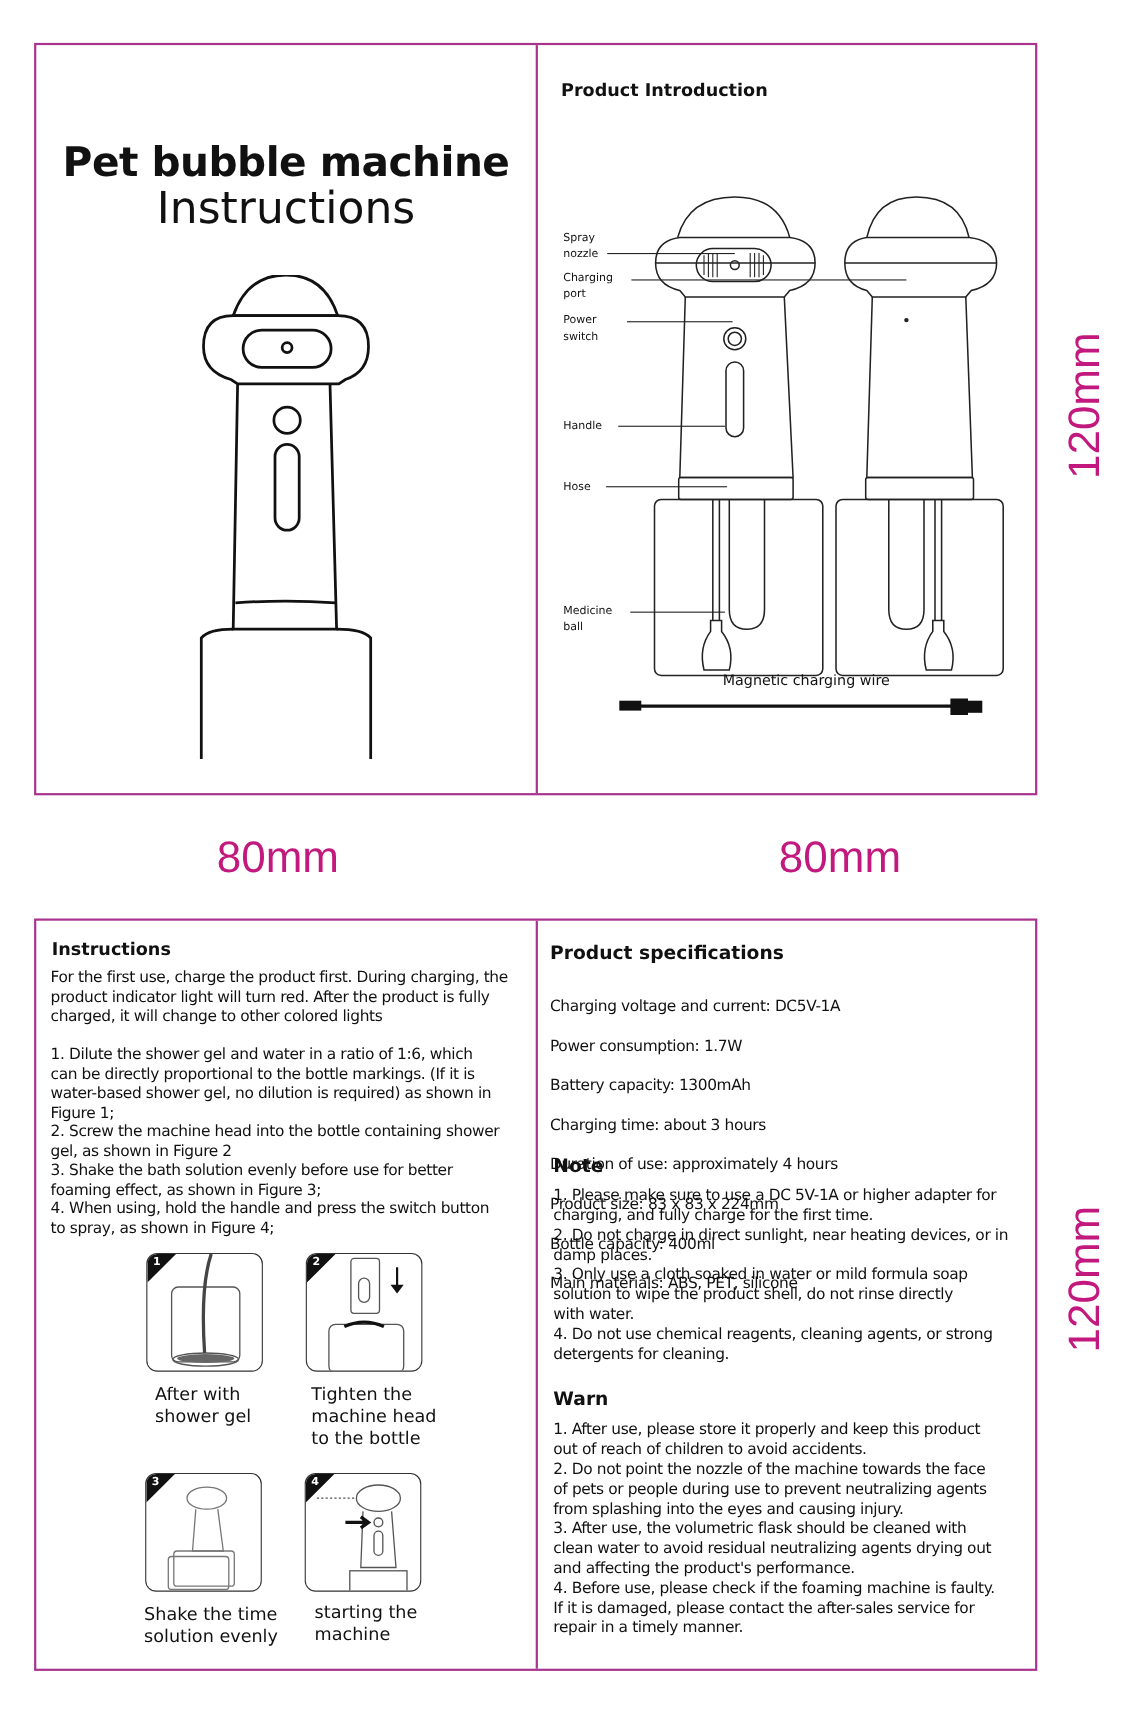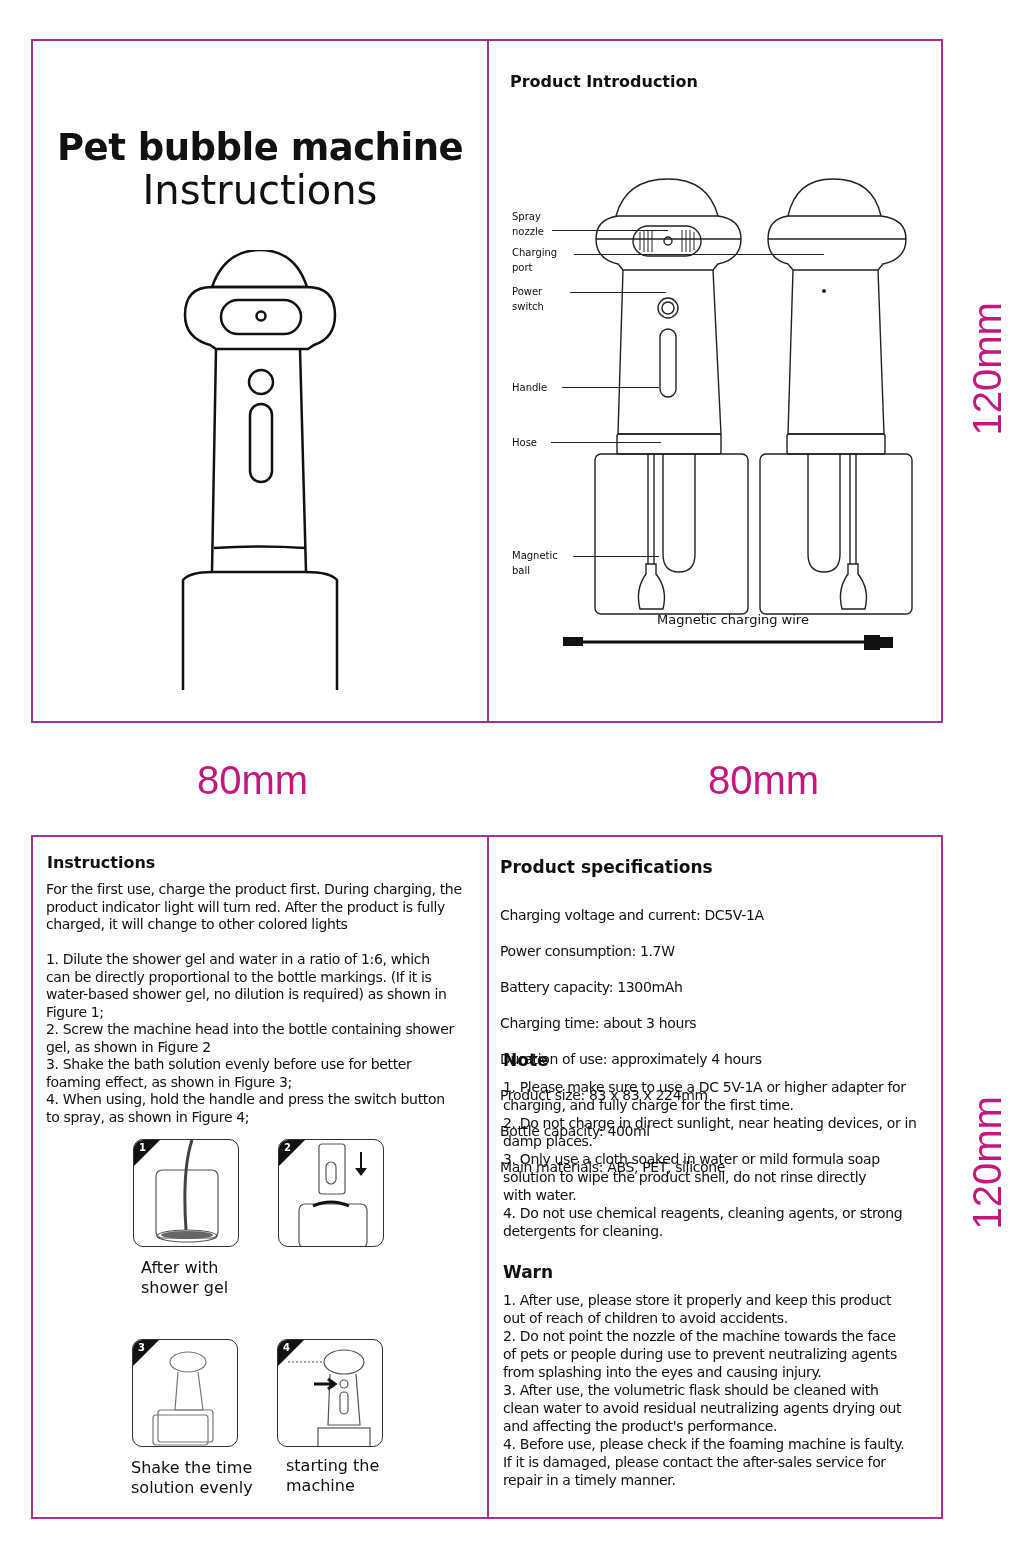--- a/index.html
+++ b/index.html
@@ -101,21 +101,21 @@
   <div class="lbl" style="left:479px;top:204px;">Charging
 port</div>
   <div class="lead" style="left:541px;top:213px;width:250px;"></div>
   <div class="lbl" style="left:479px;top:243px;">Power
 switch</div>
   <div class="lead" style="left:537px;top:251px;width:96px;"></div>
   <div class="lbl" style="left:479px;top:339px;">Handle</div>
   <div class="lead" style="left:529px;top:346px;width:97px;"></div>
   <div class="lbl" style="left:479px;top:394px;">Hose</div>
   <div class="lead" style="left:518px;top:401px;width:110px;"></div>
-  <div class="lbl" style="left:479px;top:507px;">Magnetic
+  <div class="lbl" style="left:479px;top:507px;">Medicine
 ball</div>
   <div class="lead" style="left:540px;top:515px;width:86px;"></div>
 
   <div class="wire-label" style="left:624px;top:571px;">Magnetic charging wire</div>
   <svg style="position:absolute;left:528px;top:590px;" width="340" height="22">
     <rect x="2" y="6" width="20" height="9" fill="#111"></rect>
     <line x1="20" y1="11" x2="305" y2="11" stroke="#111" stroke-width="3"></line>
     <rect x="303" y="4" width="16" height="15" fill="#111"></rect>
     <rect x="318" y="6" width="14" height="11" fill="#111"></rect>
   </svg>
@@ -193,20 +193,23 @@
           <rect x="62" y="52" width="8" height="22" rx="4"></rect>
       <rect x="40" y="88" width="52" height="20"></rect>
           <line x1="10" y1="22" x2="46" y2="22" stroke-dasharray="2 2"></line>
         </g>
       <path d="M36 44 L56 44 M50 39 L57 44 L50 49" stroke="#111" stroke-width="3" fill="none"></path>
       </svg>
   </div>
 
   <div class="cap" style="left:108px;top:421px;">After with
 shower gel</div>
+  <div class="cap" style="left:250px;top:421px;">Tighten the
+machine head
+to the bottle</div>
   <div class="cap" style="left:98px;top:621px;">Shake the time
 solution evenly</div>
   <div class="cap" style="left:253px;top:619px;">starting the
 machine</div>
 
   <div class="sec-title" style="left:467px;top:20px;">Product specifications</div>
   <div class="para" style="left:467px;top:51px;line-height:18px;">
     <div>Charging voltage and current: DC5V-1A</div>
     <div>Power consumption: 1.7W</div>
     <div>Battery capacity: 1300mAh</div>

